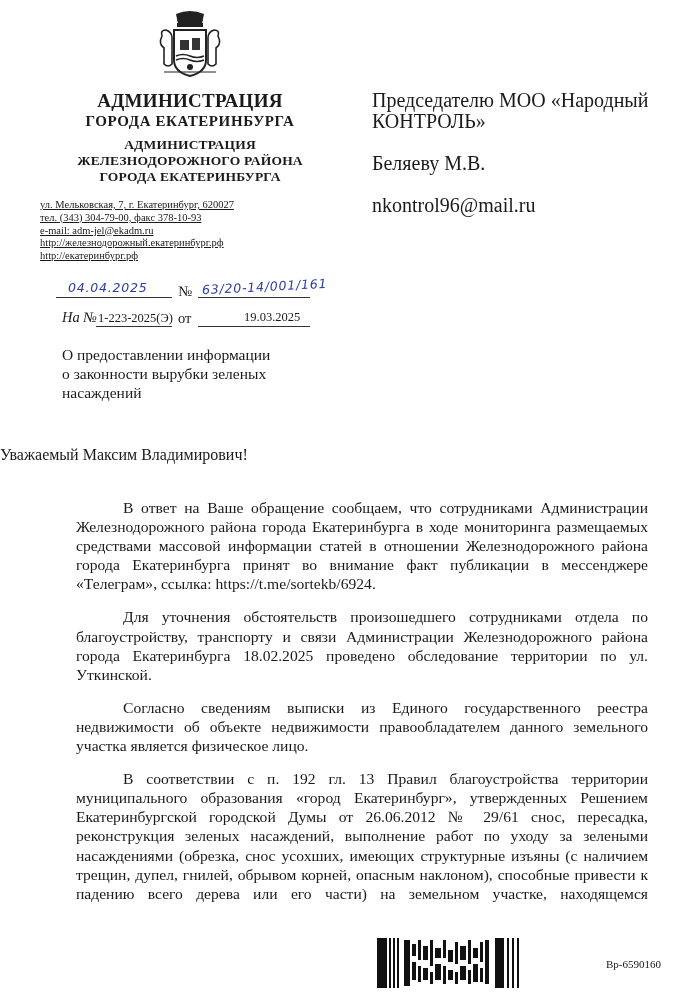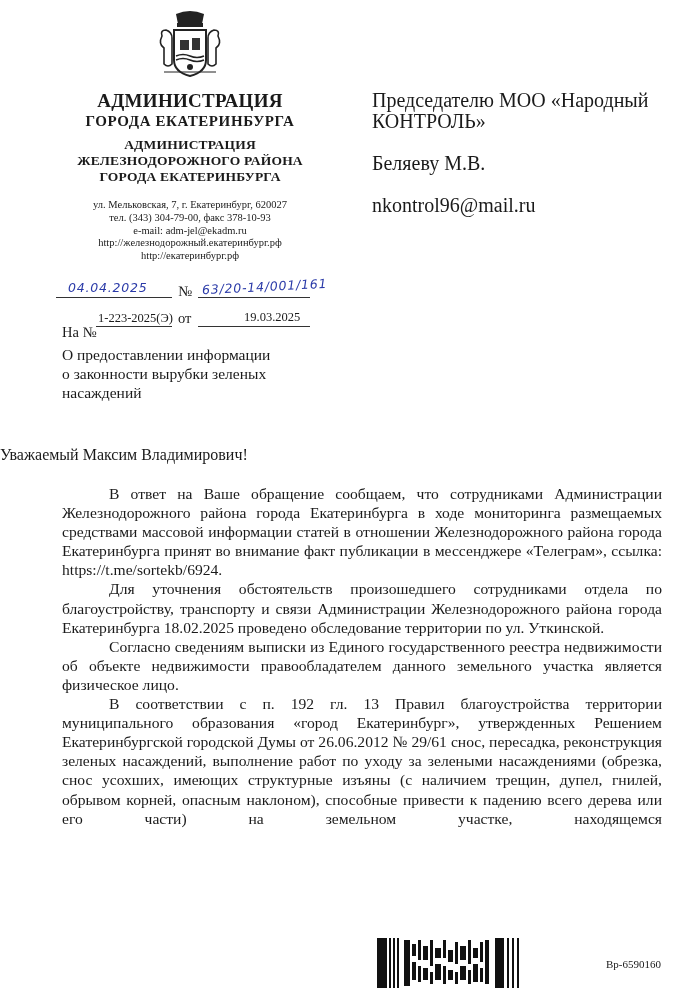--- a/index.html
+++ b/index.html
@@ -3,30 +3,30 @@
 <meta charset="utf-8">
 <style>
   html, body { margin: 0; padding: 0; background: #ffffff; }
   body { width: 700px; height: 996px; position: relative; overflow: hidden; font-family: "Liberation Serif", serif; color: #1a1a1a; }
   .abs { position: absolute; }
   .emblem { left: 150px; top: 8px; width: 80px; height: 76px; }
   .hdr { left: 40px; width: 300px; text-align: center; font-weight: bold; }
   .h1 { top: 90px; font-size: 19px; letter-spacing: 0.3px; }
   .h2 { top: 113px; font-size: 15px; letter-spacing: 0.6px; }
   .h3 { top: 137px; font-size: 13.5px; line-height: 16px; letter-spacing: 0.2px; }
-  .contacts { left: 40px; width: 300px; top: 199px; text-align: center; font-size: 10.5px; line-height: 12.8px; }
+  .contacts { left: 40px; width: 300px; top: 199px; text-align: left; font-size: 10.5px; line-height: 12.8px; text-decoration: underline; }
   .recipient { left: 372px; top: 90px; font-size: 20px; line-height: 21px; font-family: "Liberation Serif", serif; }
   .recipient div { white-space: nowrap; }
   .hw { font-family: "DejaVu Sans", sans-serif; font-style: italic; color: #2a3aa8; font-size: 12.5px; letter-spacing: 0.8px; }
   .uline { border-bottom: 1px solid #333; position: absolute; }
   .lbl { font-size: 14.5px; }
   .subject { left: 62px; top: 345px; font-size: 15.5px; line-height: 19px; width: 240px; }
   .greeting { left: 0; width: 700px; top: 446px; text-align: left; font-size: 16px; }
   .body { left: 62px; top: 484px; width: 600px; font-size: 15.6px; line-height: 19.1px; text-align: justify; }
-  .body p { margin: 0; text-indent: 47px; }
+  .body p { margin: 14px; text-indent: 47px; }
   .barcode { left: 377px; top: 936px; width: 162px; height: 54px; }
   .regnum { left: 606px; top: 958px; font-size: 11px; }
 </style>
 </head>
 <body>
 
 <div class="abs emblem">
   <svg width="80" height="76" viewBox="0 0 80 76">
 
     <path d="M26 6 Q40 0 54 6 L52 16 L28 16 Z" fill="#222"></path>
@@ -70,21 +70,21 @@
   <div style="height:21px"></div>
   <div>nkontrol96@mail.ru</div>
 </div>
 
 <div class="abs hw" style="left:68px; top:280px;">04.04.2025</div>
 <div class="uline" style="left:56px; top:297px; width:116px;"></div>
 <div class="abs lbl" style="left:178px; top:283px;">№</div>
 <div class="abs hw" style="left:202px; top:279px; transform:rotate(-3deg);">63/20-14/001/161</div>
 <div class="uline" style="left:198px; top:297px; width:112px;"></div>
 
-<div class="abs lbl" style="left:62px; top:324px;">На №</div>
+<div class="abs lbl" style="left:62px; top:309px;font-style:italic;">На №</div>
 <div class="abs" style="left:98px; top:311px; font-size:12.5px;text-align:center;">1-223-2025(Э)</div>
 <div class="uline" style="left:96px; top:326px; width:76px;"></div>
 <div class="abs lbl" style="left:178px; top:310px;">от</div>
 <div class="abs" style="left:244px; top:310px; font-size:12.5px;">19.03.2025</div>
 <div class="uline" style="left:198px; top:326px; width:112px;"></div>
 
 <div class="abs subject">
   <div>О предоставлении информации</div>
   <div>о законности вырубки зеленых</div>
   <div>насаждений</div>

